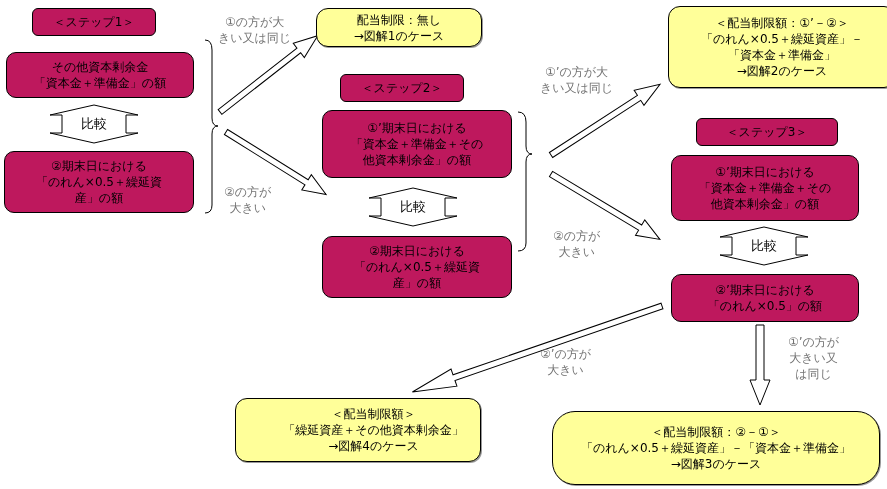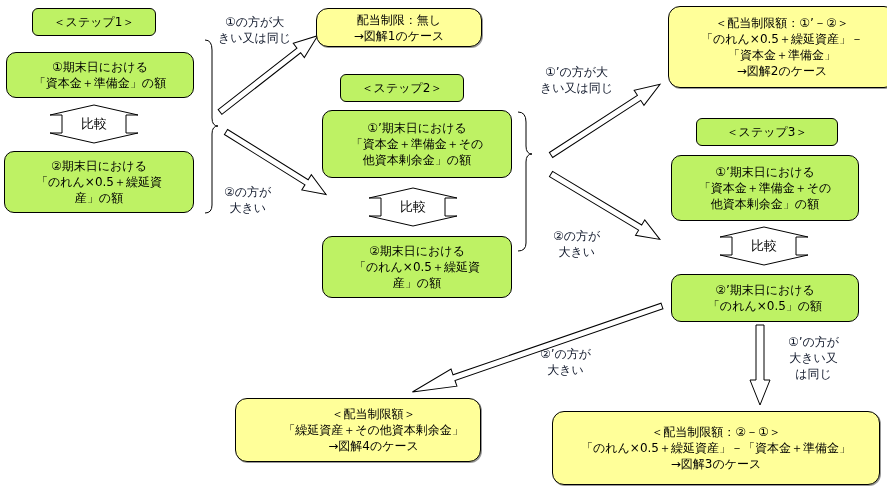--- a/index.html
+++ b/index.html
@@ -1,24 +1,24 @@
 <!DOCTYPE html>
 <html><head>
 <meta charset="utf-8">
 <style>
   html, body { margin:0; padding:0; background:#ffffff; }
   body { width:887px; height:489px; position:relative; overflow:hidden;
          font-family:"DejaVu Sans", sans-serif; font-size:12px; color:#000; }
   .box { position:absolute; box-sizing:border-box; border:1px solid #000;
-         border-radius:10px; background:#bef264; display:flex; flex-direction:column;
+         border-radius:10px; background:#be185d; display:flex; flex-direction:column;
          align-items:center; justify-content:center; text-align:center; line-height:16px; }
   .box.yellow { background:#ffff99; border-radius:12px; box-shadow:1px 1px 0 #999; }
   .box.step { border-radius:6px; }
   .box span { display:block; white-space:nowrap; }
-  .lbl { position:absolute; color:#0f172a; font-size:12px; line-height:16px; text-align:center; white-space:nowrap; }
+  .lbl { position:absolute; color:#737373; font-size:12px; line-height:16px; text-align:center; white-space:nowrap; }
   .lbl span { display:block; }
   svg.overlay { position:absolute; left:0; top:0; }
   .cmp { position:absolute; width:92px; height:40px; }
   .cmp svg { position:absolute; left:0; top:0; }
   .cmp .t { position:absolute; left:0; right:0; top:12px; text-align:center; font-size:13px; line-height:16px; }
 </style>
 </head>
 <body>
 
 <svg class="overlay" width="887" height="489">
@@ -49,21 +49,21 @@
 
   <g transform="translate(760,325) rotate(90)">
     <polygon points="0,-4 55,-4 55,-10 80,0 55,10 55,4 0,4" fill="#fff" stroke="#000"></polygon>
   </g>
 </svg>
 
 <div class="box step" style="left:32px;top:8px;width:124px;height:28px;">
   <span>＜ステップ1＞</span>
 </div>
 <div class="box" style="left:6px;top:52px;width:188px;height:46px;">
-  <span>①期末日における</span>
+  <span>その他資本剰余金</span>
   <span>「資本金＋準備金」の額</span>
 </div>
 <div class="cmp" style="left:48px;top:104px;">
   <svg width="92" height="40">
     <polygon points="46,1 90,11 78,11 78,29 90,29 46,39 2,29 14,29 14,11 2,11" fill="#fff" stroke="#000"></polygon>
     <rect x="24" y="10" width="44" height="20" fill="#fff" stroke="none"></rect>
   </svg>
   <div class="t">比較</div>
 </div>
 <div class="box" style="left:4px;top:151px;width:190px;height:62px;">
@@ -152,17 +152,17 @@
   <span>大きい又</span>
   <span>は同じ</span>
 </div>
 
 <div class="box yellow" style="left:235px;top:398px;width:246px;height:64px;padding-left:31px;">
   <span>＜配当制限額＞</span>
   <span>「繰延資産＋その他資本剰余金」</span>
   <span>→図解4のケース</span>
 </div>
 
-<div class="box yellow" style="left:552px;top:411px;width:328px;height:74px;">
+<div class="box yellow" style="left:552px;top:411px;width:328px;height:74px;border-radius:23px;">
   <span>＜配当制限額：②－①＞</span>
   <span>「のれん×0.5＋繰延資産」－「資本金＋準備金」</span>
   <span>→図解3のケース</span>
 </div>
 
 </body></html>

